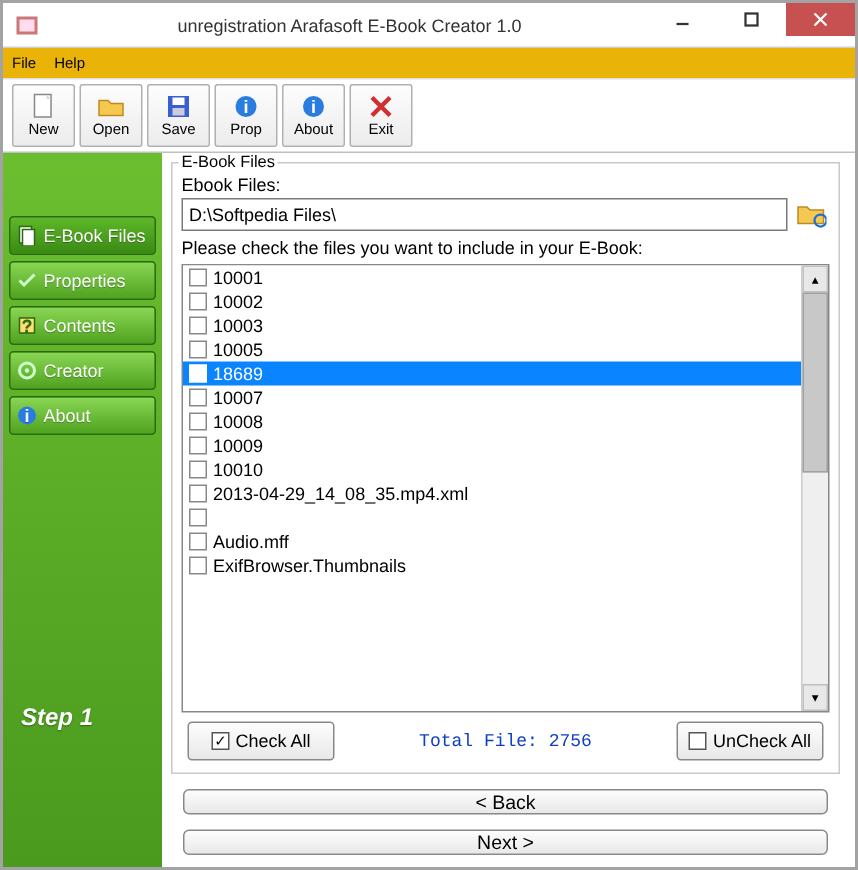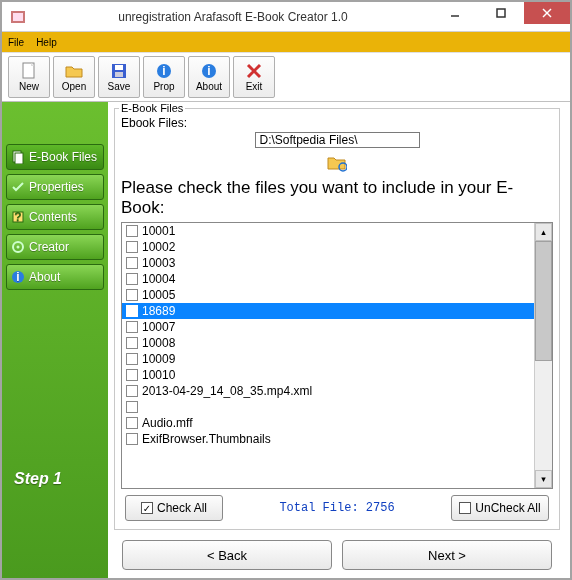--- a/index.html
+++ b/index.html
@@ -28,42 +28,42 @@
 .sidebar { width: 106px; background: linear-gradient(#6bbf2f,#4a9a1e); display: flex; flex-direction: column; padding-top: 40px; }
 .sidebtn { margin: 2px 4px; height: 26px; border: 1px solid #2a6a10; border-radius: 3px; background: linear-gradient(#8ad655,#4fa21f); display: flex; align-items: center; padding: 0 4px; gap: 4px; color: #fff; font-size: 11px; text-shadow: 0 1px 0 rgba(0,0,0,.3); }
 .sidebtn.active { background: linear-gradient(#5eb828,#3a8a14); }
 .sidebtn-icon { width: 14px; height: 14px; display:flex; align-items:center; justify-content:center; }
 .step-label { margin-top: auto; color: #fff; font-size: 16px; font-weight: bold; padding: 0 0 90px 12px; text-shadow: 0 1px 1px rgba(0,0,0,.4); font-style: italic; }
 
 .main { flex: 1; padding: 6px 10px 8px 6px; display: flex; flex-direction: column; }
 .group { border: 1px solid #c8c8c8; padding: 4px 6px 6px 6px; display:flex; flex-direction:column; flex:1; }
 .group-title { font-size: 11px; margin-top: -11px; margin-left: -2px; background:#fff; width:fit-content; padding:0 2px; }
 .path-label { font-size: 12px; margin: 2px 0; }
-.path-row { display: flex; align-items: center; gap: 4px; flex-direction: column; }
+.path-row { display: flex; align-items: center; gap: 4px; }
 .path-input { flex: 1; height: 22px; border: 1px solid #7a7a7a; padding: 0 4px; font-size: 12px; background:#fff; }
 .folder-btn { width: 24px; height: 22px; display:flex; align-items:center; justify-content:center; }
-.instruction { font-size: 17px; margin: 4px 0; }
+.instruction { font-size: 12px; margin: 4px 0; }
 
 .listwrap { flex:1; border: 1px solid #888; display:flex; }
 .filelist { flex:1; overflow: hidden; background:#fff; }
 .filerow { height: 16px; display: flex; align-items: center; padding: 0 4px; gap: 4px; font-size: 12px; text-align: right; }
 .filerow.sel { background: #0a84ff; color: #fff; }
 .checkbox { width: 12px; height: 12px; border: 1px solid #888; background:#fff; flex-shrink:0; }
 .filerow.sel .checkbox { border-color:#fff; }
 .scrollbar { width: 18px; background: #efefef; border-left: 1px solid #ccc; display:flex; flex-direction:column; }
 .scrollbtn { height: 18px; background:#e8e8e8; border:1px solid #c0c0c0; display:flex; align-items:center; justify-content:center; font-size:9px; }
 .scrollthumb { height: 120px; background:#c8c8c8; border:1px solid #a0a0a0; margin-top:0; }
 .scrolltrack { flex:1; }
 
 .list-footer { display:flex; align-items:center; padding: 6px 4px 2px 4px; gap: 8px; }
 .chkbtn { height: 26px; min-width: 98px; border:1px solid #888; border-radius:3px; background:linear-gradient(#fdfdfd,#e8e8e8); display:flex; align-items:center; justify-content:center; gap:4px; font-size:12px; }
 .chkbox-inline { width:12px; height:12px; border:1px solid #555; display:flex; align-items:center; justify-content:center; font-size:10px; background:#fff; }
 .total { flex:1; text-align:center; color:#1040c0; font-size:12px;font-family:Liberation Mono, monospace; }
 
-.nav { display:flex; gap:10px; padding: 10px 8px 0 8px; }
+.nav { display:flex; gap:10px; padding: 10px 8px 0 8px; flex-direction: column; }
 .navbtn { flex:1; height:30px; border:1px solid #888; border-radius:4px; background:linear-gradient(#fdfdfd,#e8e8e8); font-size:13px; display:flex; align-items:center; justify-content:center; }
 </style>
 </head>
 <body>
 
 <div class="window">
 
   <div class="titlebar">
     <span class="titlebar-icon">
       <svg viewBox="0 0 16 16">
@@ -227,24 +227,20 @@
               <div class="filerow">
                 <span class="checkbox"></span>
                 <span>10002</span>
               </div>
               <div class="filerow">
                 <span class="checkbox"></span>
                 <span>10003</span>
               </div>
               <div class="filerow">
                 <span class="checkbox"></span>
-                <span>10004</span>
-              </div>
-              <div class="filerow">
-                <span class="checkbox"></span>
                 <span>10005</span>
               </div>
               <div class="filerow sel">
                 <span class="checkbox"></span>
                 <span>18689</span>
               </div>
               <div class="filerow">
                 <span class="checkbox"></span>
                 <span>10007</span>
               </div>

